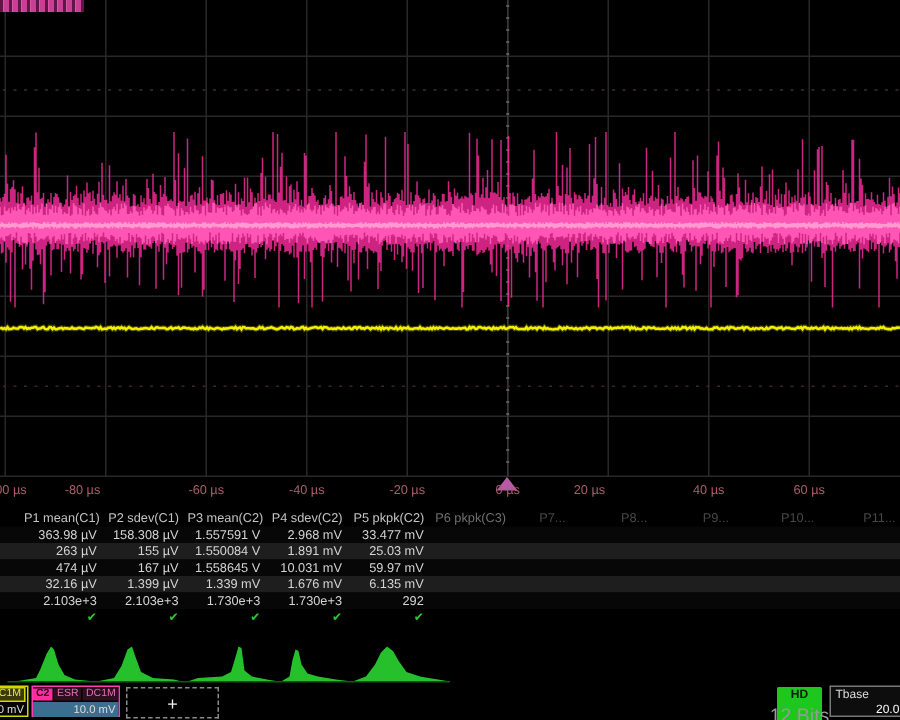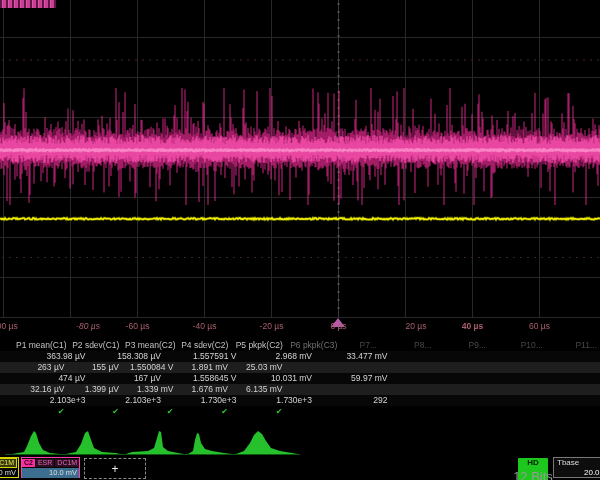--- a/index.html
+++ b/index.html
@@ -18,21 +18,21 @@
   
   #measure-table{position:absolute;left:0;top:340px;width:600px;}
   .trow{position:relative;display:flex;height:11px;line-height:11px;font-size:8.5px;}
   .trow .sp{width:14px;flex:none;}
   .tcell{width:54.5px;flex:none;text-align:right;padding-right:4px;box-sizing:border-box;
     color:#d4d4d4;white-space:nowrap;overflow:visible;}
   .thead .tcell{text-align:center;padding-right:0;color:#c3c3c3;}
   .thead .tcell.dim1{color:#6f6f6f;}
   .thead .tcell.dim2{color:#474747;}
   .rowA{background:#1e1e1e;}
-  .rowB{background:#070707;gap:21px;}
+  .rowB{background:#070707;}
   .tstatus .tcell{color:#2bc92e;font-size:8px;}
   
   .descbox{position:absolute;top:457px;height:21px;box-sizing:border-box;background:#050505;font-size:7.5px;}
   #c1-box{left:-40px;width:59px;border:1px solid #d6d600;}
   #c2-box{left:21px;width:59px;border:1px solid #ff3dae;}
   .drow{height:10px;line-height:10px;display:flex;align-items:center;overflow:hidden;}
   .badge{display:inline-block;padding:0 2px;margin-right:1px;height:8px;line-height:8px;font-size:7px;}
   .b-c1{background:#3a3a10;border:1px solid #d6d600;color:#e8e850;margin-left:-6px;}
   .b-c2{background:#ff2da0;color:#26001a;font-weight:bold;}
   .b-dk{background:#2e0e22;color:#e06fb5;}
@@ -70,27 +70,27 @@
       <path d="M188,454 L193,451 195,440 197,433 199,434 201,443 205,449 212,451 224,453 232,454 Z" fill="#25c02c"></path>
       <path d="M236,454 L244,451 250,443 254,435 258,431 262,434 266,441 271,448 280,451 292,453 298,454 Z" fill="#25c02c"></path>
     </svg>
 
   <div id="top-badge"></div>
 
   <div id="trig"></div>
 
   <div id="axis-labels">
       <span class="xlab" style="left: 3.5px;">-100 µs</span>
-      <span class="xlab" style="left: 88px; font-style: italic;">-80 µs</span>
+      <span class="xlab" style="left: 55px;">-80 µs</span>
       <span class="xlab" style="left: 137.5px;">-60 µs</span>
       <span class="xlab" style="left: 204.5px;">-40 µs</span>
       <span class="xlab" style="left: 271.5px;">-20 µs</span>
       <span class="xlab" style="left: 338.5px;">0 µs</span>
-      <span class="xlab" style="left: 416px;">20 µs</span>
-      <span class="xlab" style="left: 472.5px; font-weight: bold;">40 µs</span>
+      <span class="xlab" style="left: 393px;">20 µs</span>
+      <span class="xlab" style="left: 472.5px;">40 µs</span>
       <span class="xlab" style="left: 539.5px;">60 µs</span>
     </div>
 
   <div id="measure-table">
       <div class="trow thead">
         <span class="sp"></span>
         <span class="tcell">P1 mean(C1)</span>
         <span class="tcell">P2 sdev(C1)</span>
         <span class="tcell">P3 mean(C2)</span>
         <span class="tcell">P4 sdev(C2)</span>

